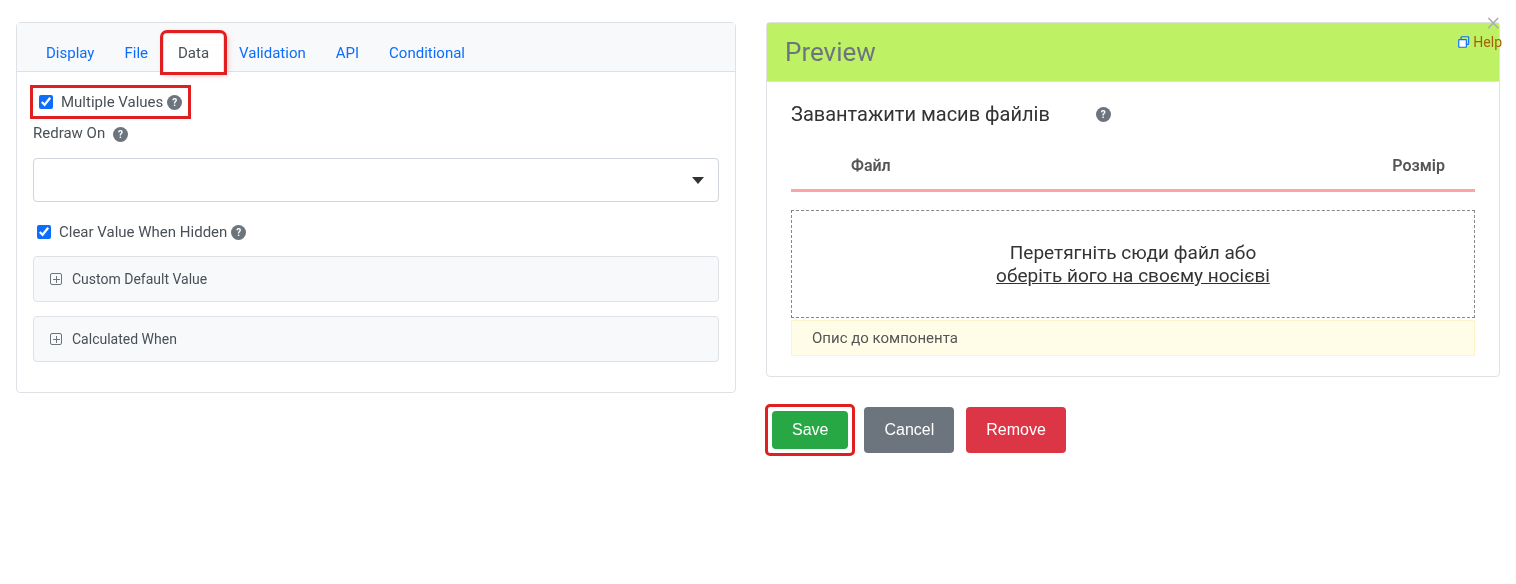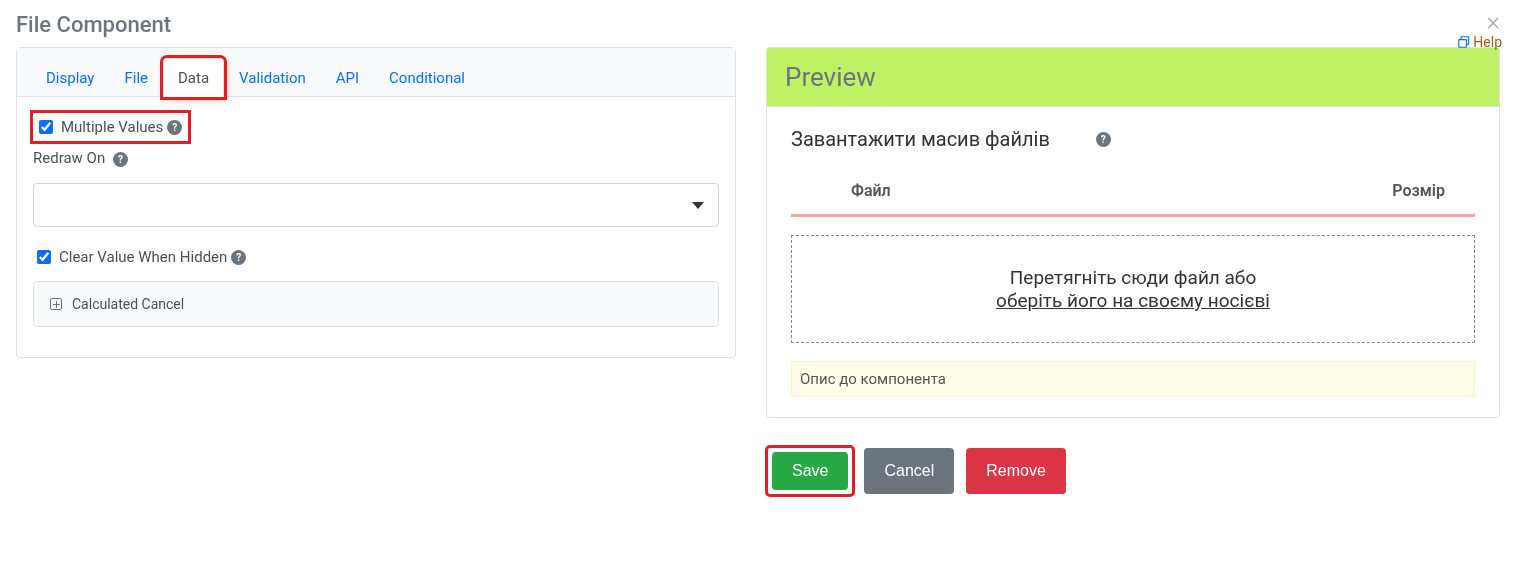--- a/index.html
+++ b/index.html
@@ -192,24 +192,24 @@
   .dropzone {
     margin-top: 18px;
     border: 1px dashed #888;
     padding: 30px 10px;
     text-align: center;
     font-size: 19px;
     color: #333;
   }
   .dropzone .browse { text-decoration: underline; cursor: pointer; }
   .desc-box {
-    margin-top: 18px;
+    margin-top: 2px;
     background: #fffde7;
     border: 1px solid #fff3cd;
-    padding: 8px 8px;
+    padding: 8px 20px;
     font-size: 15px;
     color: #555;
   }
   .footer {
     display: flex;
     gap: 12px;
     margin-top: 30px;
     padding-left: 2px;
   }
   .btn {
@@ -228,21 +228,20 @@
   .hl { outline: 3px solid #e02020; outline-offset: 0px; }
   .hl-pad { outline: 3px solid #e02020; padding: 4px; border-radius: 2px; }
   .tab-hl { box-shadow: 2px 2px 6px rgba(224,32,32,0.5); }
 </style>
 </head>
 <body>
 
 <div class="modal">
 
   <div class="modal-header">
-    <h3 class="modal-title">File Component</h3>
     <span class="close-btn">×</span>
     <span class="help-link">
       <svg width="14" height="14" viewBox="0 0 24 24" fill="none" stroke="#0d6efd" stroke-width="2">
         <rect x="7" y="3" width="13" height="13" rx="1"></rect>
         <rect x="3" y="8" width="13" height="13" rx="1" fill="#fff"></rect>
       </svg><span>Help</span>
     </span>
   </div>
 
   <div class="modal-body">
@@ -272,24 +271,28 @@
             <span class="help-circle">?</span>
           </div>
           <div class="select"></div>
 
           <div class="form-check" style="margin-bottom:14px;">
             <input type="checkbox" checked="" style="">
             <label>Clear Value When Hidden</label>
             <span class="help-circle">?</span>
           </div>
 
-
           <div class="panel-collapse">
             <span class="plus-icon"></span>
-            <span>Calculated Cancel</span>
+            <span>Custom Default Value</span>
+          </div>
+
+          <div class="panel-collapse">
+            <span class="plus-icon"></span>
+            <span>Calculated When</span>
           </div>
 
         </div>
       </div>
     </div>
 
     <div class="right-col">
       <div class="card">
         <div class="preview-header">
           <h3 class="preview-title">Preview</h3>

